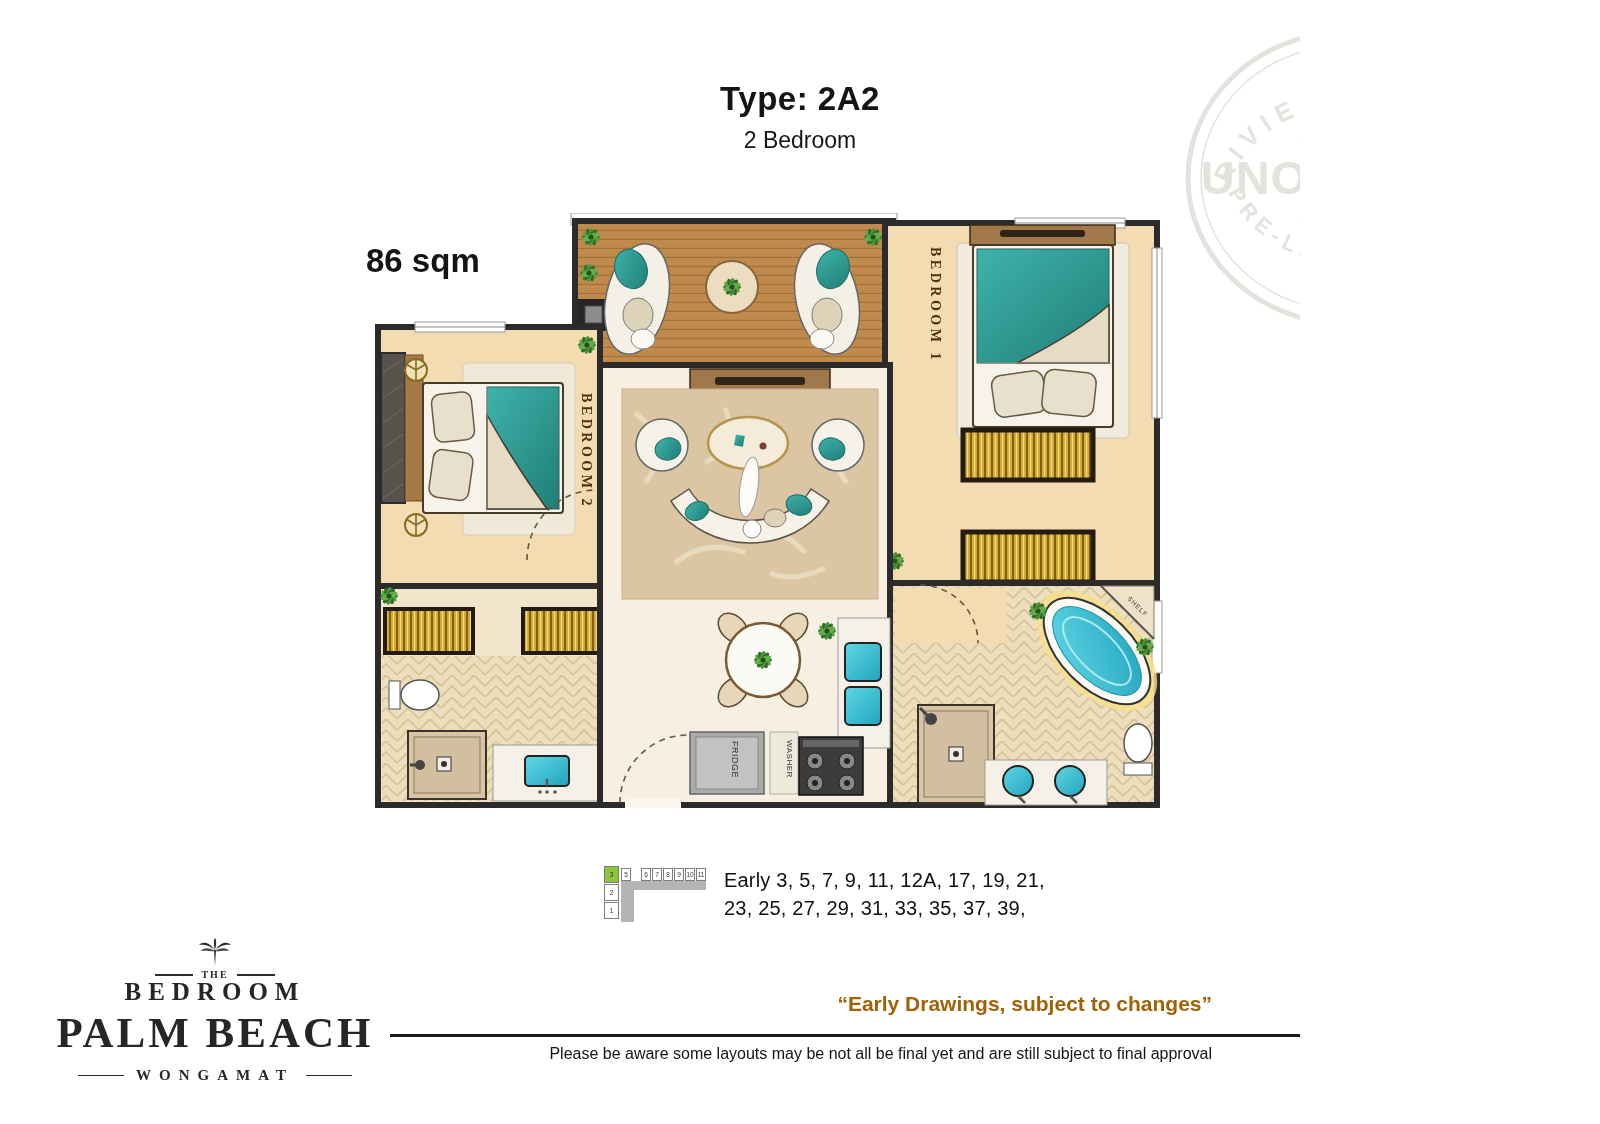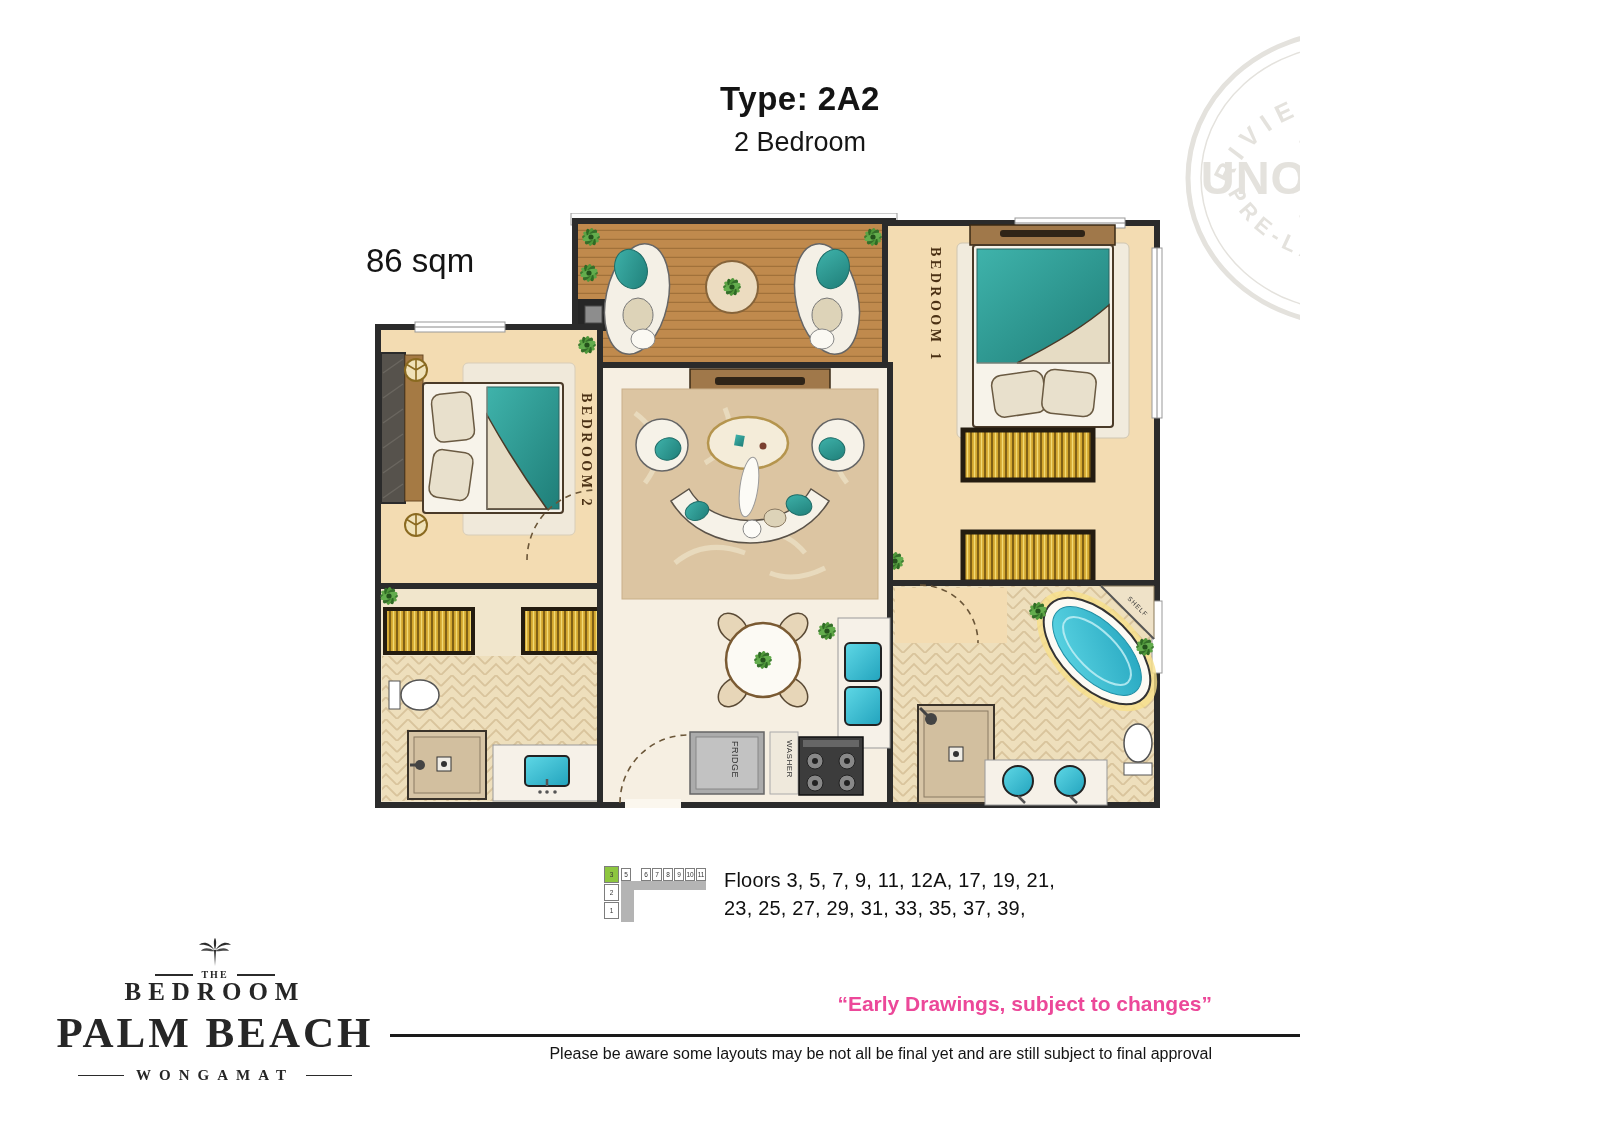--- a/index.html
+++ b/index.html
@@ -1,41 +1,41 @@
 <!DOCTYPE html>
 <html><head>
 <meta charset="utf-8">
 <style>
   html,body{margin:0;padding:0;background:#fff;}
   .page{position:relative;width:1300px;height:1124px;background:#ffffff;overflow:hidden;
         font-family:"Liberation Sans",sans-serif;color:#111;}
   .abs{position:absolute;}
   .title{left:560px;top:80px;width:480px;text-align:center;font-size:33px;font-weight:700;letter-spacing:.5px;color:#141414;}
-  .subtitle{left:560px;top:127px;width:480px;text-align:center;font-size:27px;font-weight:500;color:#161616;}
-  .area{left:366px;top:242px;font-size:33px;font-weight:400;color:#141414;}
+  .subtitle{left:560px;top:127px;width:480px;text-align:center;font-size:23px;font-weight:500;color:#161616;}
+  .area{left:366px;top:242px;font-size:33px;font-weight:700;color:#141414;}
   
   .wm{left:1176px;top:20px;width:344px;height:316px;pointer-events:none;}
   
   .fi{left:604px;top:866px;display:flex;gap:16px;align-items:flex-start;}
   .fi-grid{position:relative;width:104px;height:56px;}
   .fi-cell{position:absolute;box-sizing:border-box;border:1px solid #7d7d7d;background:#fff;
            font-size:6.5px;display:flex;align-items:center;justify-content:center;color:#333;}
   .fi-bar{position:absolute;background:#b4b4b4;}
   .fi-text{font-size:20px;font-weight:500;line-height:28px;color:#101010;letter-spacing:.2px;}
   
   .logo{left:62px;top:938px;width:306px;display:flex;flex-direction:column;align-items:center;color:#262626;}
   .logo .rivrow{display:flex;align-items:center;gap:8px;margin-top:1px;}
   .logo .line{height:2px;background:#2b2b2b;}
   .logo .the{font-family:"Liberation Serif",serif;font-size:10px;letter-spacing:2px;font-weight:700;}
   .logo .riviera{font-family:"Liberation Serif",serif;font-size:25px;letter-spacing:7px;font-weight:700;margin-top:-2px;}
   .logo .name{font-family:"Liberation Serif",serif;font-size:43px;letter-spacing:3px;font-weight:600;margin-top:2px;white-space:nowrap;}
   .logo .subrow{display:flex;align-items:center;gap:12px;margin-top:10px;}
   .logo .sub{font-family:"Liberation Serif",serif;font-size:15px;letter-spacing:8px;font-weight:600;}
   
-  .quote{right:88px;top:992px;font-size:21px;font-weight:600;color:#ec4899;margin-left:48px;}
+  .quote{right:88px;top:992px;font-size:21px;font-weight:600;color:#a16207;margin-left:48px;}
   .rule{left:390px;top:1034px;width:1122px;height:3px;background:#1a1a1a;}
   .disclaimer{right:88px;top:1045px;font-size:16px;font-weight:500;color:#141414;}
 </style>
 </head>
 <body>
 
 <div class="page">
 
   <div class="abs title">Type: 2A2</div>
   <div class="abs subtitle">2 Bedroom</div>
@@ -318,21 +318,21 @@
       <div class="fi-cell" style="left:0;top:36px;width:15px;height:17px">1</div>
       <div class="fi-cell" style="left:17px;top:2px;width:10px;height:13px">5</div>
       <div class="fi-cell" style="left:37px;top:2px;width:10px;height:13px">6</div>
       <div class="fi-cell" style="left:48px;top:2px;width:10px;height:13px">7</div>
       <div class="fi-cell" style="left:59px;top:2px;width:10px;height:13px">8</div>
       <div class="fi-cell" style="left:70px;top:2px;width:10px;height:13px">9</div>
       <div class="fi-cell" style="left:81px;top:2px;width:10px;height:13px">10</div>
       <div class="fi-cell" style="left:92px;top:2px;width:10px;height:13px">11</div>
     </div>
     <div class="fi-text">
-      <div>Floors 3, 5, 7, 9, 11, 12A, 17, 19, 21,</div>
+      <div>Early 3, 5, 7, 9, 11, 12A, 17, 19, 21,</div>
       <div>23, 25, 27, 29, 31, 33, 35, 37, 39,</div>
     </div>
   </div>
 
   <div class="abs logo">
     <svg width="42" height="30" viewBox="0 0 42 30">
       <g fill="#2b2b2b">
         <path d="M21,28 L20,12 L22,12 Z"></path>
         <path d="M21,13 C16,4 9,3 5,7 C12,6 18,9 21,13 Z"></path>
         <path d="M21,13 C26,4 33,3 37,7 C30,6 24,9 21,13 Z"></path>

